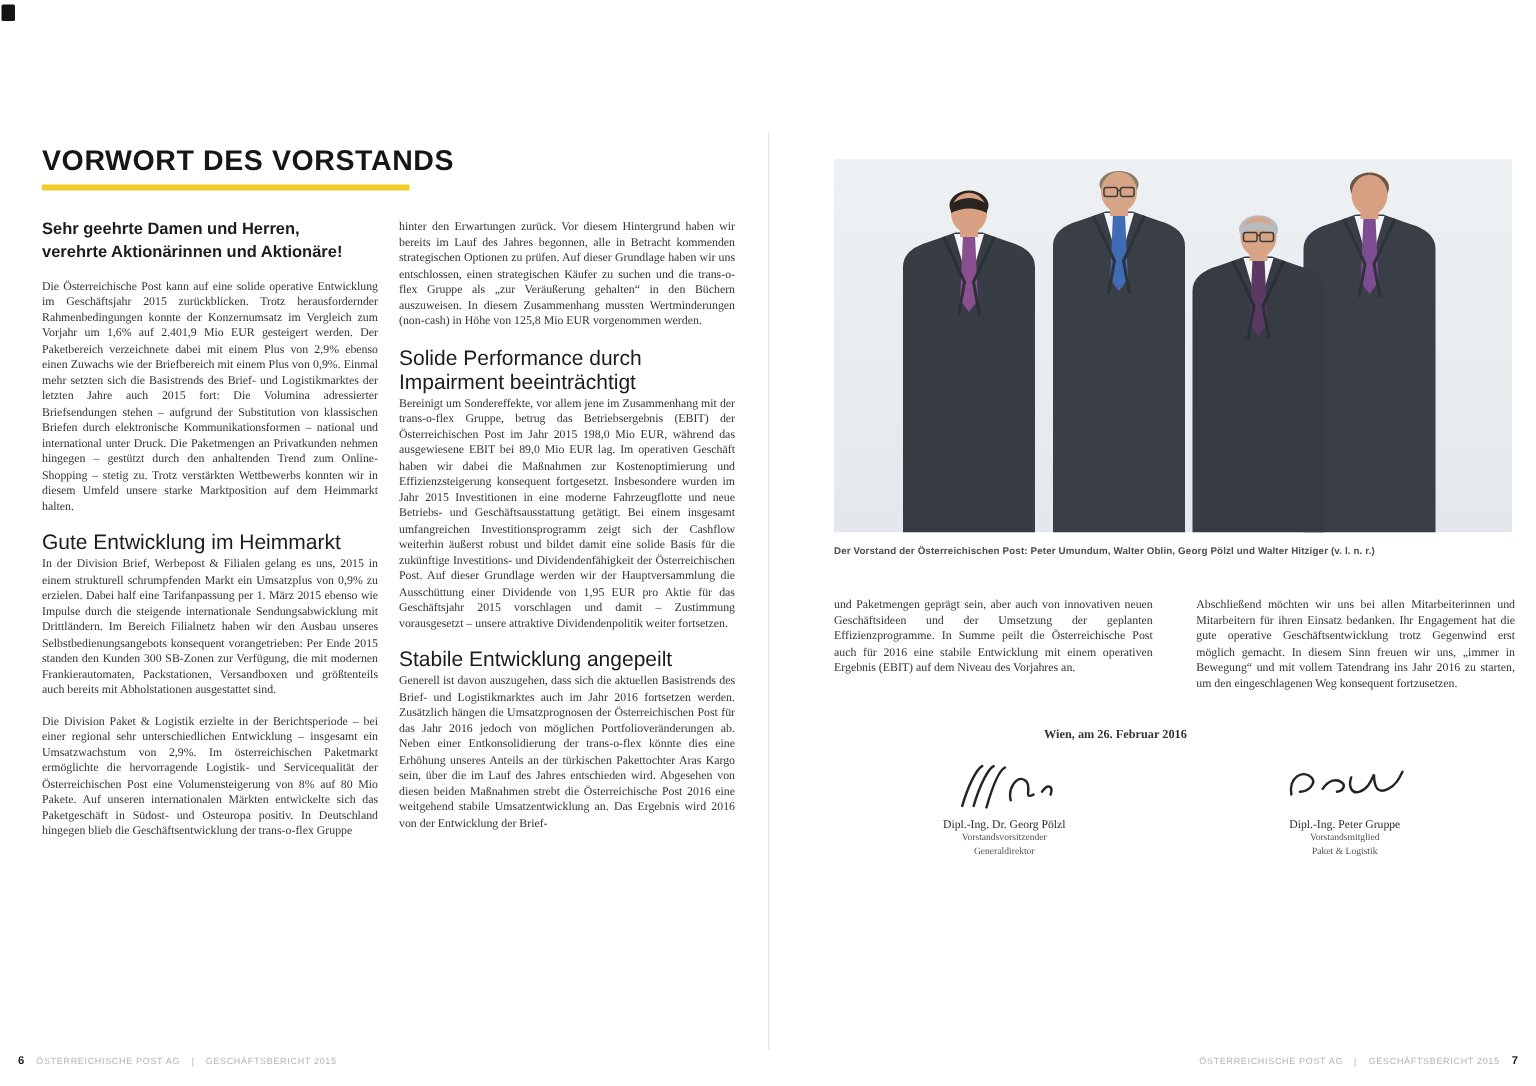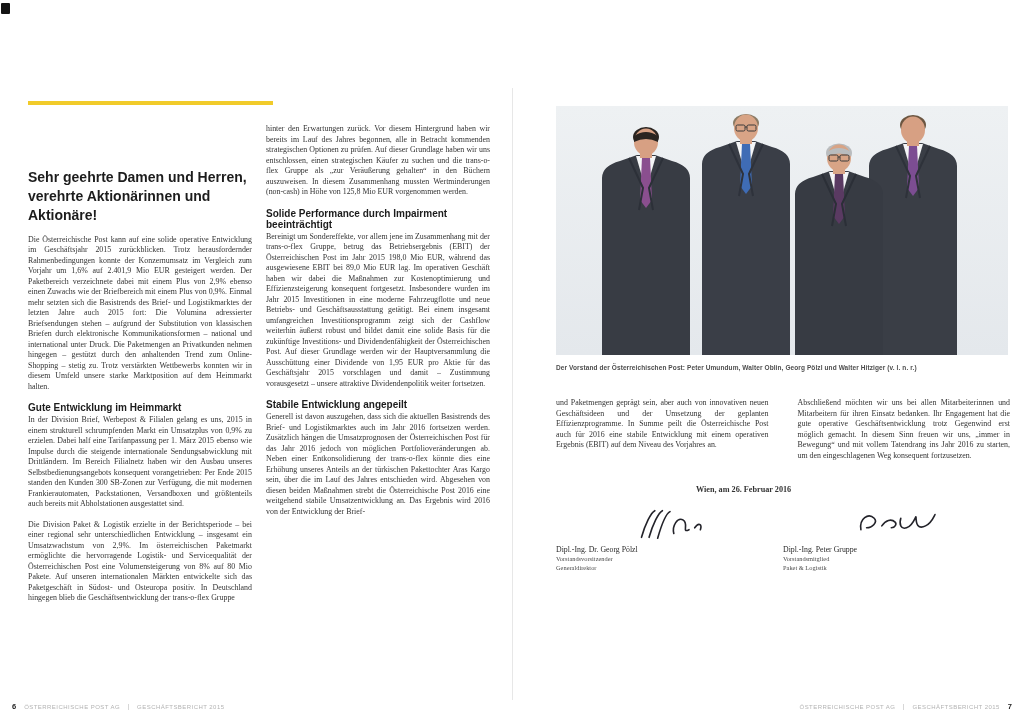--- a/index.html
+++ b/index.html
@@ -11,59 +11,60 @@
   .corner-mark { position:absolute; left:1px; top:3px; width:9px; height:11px; background:#141414; border-radius:1px; }
   .gutter { position:absolute; left:512px; top:88px; width:1px; height:612px; background:#e7e7e7; }
 
   
   #page-left { position:absolute; left:28px; top:97px; width:462px; }
   .title { font-family:"Liberation Sans", sans-serif; font-weight:bold; font-size:19px; letter-spacing:.4px; color:#161616; }
   .title-underline { width:245px; height:4px; margin-top:4px; }
   .cols { display:flex; gap:14px; margin-top:19px; }
   .col { width:224px; }
   .salutation {
-    font-family:"Liberation Sans", sans-serif; font-weight:bold; font-size:14px;
-    line-height:1.35; color:#1c1c1c; white-space:pre-line; margin-bottom:10px;margin-top:44px;
+    font-family:"Liberation Sans", sans-serif; font-weight:bold; font-size:11px;
+    line-height:1.35; color:#1c1c1c; white-space:pre-line; margin-bottom:10px;
   }
   .body { font-size:7.9px; line-height:1.33; text-align:justify; margin-bottom:10px; color:#333; }
   .sub {
-    font-family:"Liberation Sans", sans-serif; font-weight:bold; font-size:10px;
+    font-family:"Liberation Sans", sans-serif; font-weight:normal; font-size:14px;
     color:#1c1c1c; margin-bottom:2px; margin-top:1px;
   }
 
   
   #page-right { position:absolute; left:556px; top:106px; width:454px; }
   .photo { width:452px; height:249px; display:block; }
   .caption { margin-top:9px; font-family:"Liberation Sans", sans-serif; font-weight:bold; font-size:6.5px; color:#4d4d4d; letter-spacing:.1px; }
   .r-cols { display:flex; gap:29px; margin-top:27px; }
   .r-col { width:220px; }
   .dateline { position:absolute; left:140px; top:379px; font-size:8.2px; color:#333;font-weight:bold; }
 
   .sig-grid { position:absolute; left:0; top:399px; width:454px; display:grid; grid-template-columns:1fr 1fr; row-gap:16px; }
-  .sig-block { }
+  .sig-block { text-align:center; }
   .sig-block svg { display:block; margin:0 auto 2px; }
   .sig-name { font-size:7.8px; color:#2b2b2b; }
   .sig-role { font-size:6.4px; color:#4e4e4e; line-height:1.45; }
 
   
   .footer-left { position:absolute; left:12px; bottom:13px; display:flex; align-items:baseline; gap:8px; }
   .footer-right { position:absolute; right:12px; bottom:13px; display:flex; align-items:baseline; gap:8px; }
   .pagenum { font-family:"Liberation Sans", sans-serif; font-weight:bold; font-size:7.5px; color:#222; }
   .footer-text { font-family:"Liberation Sans", sans-serif; font-size:6px; color:#b3b3b3; letter-spacing:.45px; }
   .footer-text.second { border-left:1px solid #d7d7d7; padding-left:8px; }
 </style>
 </head>
 <body>
 
 <div id="spread">
 
   <div class="corner-mark"></div>
   <div class="gutter"></div>
 
   <div id="page-left">
+    <div class="title">VORWORT DES VORSTANDS</div>
     <div class="title-underline" style="background: rgb(241, 203, 42);"></div>
 
     <div class="cols">
       <div class="col">
         <div class="salutation">Sehr geehrte Damen und Herren,
 verehrte Aktionärinnen und Aktionäre!</div>
         <p class="body">Die Österreichische Post kann auf eine solide operative Entwicklung im Geschäftsjahr 2015 zurückblicken. Trotz herausfordernder Rahmenbedingungen konnte der Konzernumsatz im Vergleich zum Vorjahr um 1,6% auf 2.401,9 Mio EUR gesteigert werden. Der Paketbereich verzeichnete dabei mit einem Plus von 2,9% ebenso einen Zuwachs wie der Briefbereich mit einem Plus von 0,9%. Einmal mehr setzten sich die Basistrends des Brief- und Logistikmarktes der letzten Jahre auch 2015 fort: Die Volumina adressierter Briefsendungen stehen – aufgrund der Substitution von klassischen Briefen durch elektronische Kommunikationsformen – national und international unter Druck. Die Paketmengen an Privatkunden nehmen hingegen – gestützt durch den anhaltenden Trend zum Online-Shopping – stetig zu. Trotz verstärkten Wettbewerbs konnten wir in diesem Umfeld unsere starke Marktposition auf dem Heimmarkt halten.</p>
         <h3 class="sub">Gute Entwicklung im Heimmarkt</h3>
         <p class="body">In der Division Brief, Werbepost &amp; Filialen gelang es uns, 2015 in einem strukturell schrumpfenden Markt ein Umsatzplus von 0,9% zu erzielen. Dabei half eine Tarifanpassung per 1. März 2015 ebenso wie Impulse durch die steigende internationale Sendungsabwicklung mit Drittländern. Im Bereich Filialnetz haben wir den Ausbau unseres Selbstbedienungsangebots konsequent vorangetrieben: Per Ende 2015 standen den Kunden 300 SB-Zonen zur Verfügung, die mit modernen Frankierautomaten, Packstationen, Versandboxen und größtenteils auch bereits mit Abholstationen ausgestattet sind.</p>
         <p class="body">Die Division Paket &amp; Logistik erzielte in der Berichtsperiode – bei einer regional sehr unterschiedlichen Entwicklung – insgesamt ein Umsatzwachstum von 2,9%. Im österreichischen Paketmarkt ermöglichte die hervorragende Logistik- und Servicequalität der Österreichischen Post eine Volumensteigerung von 8% auf 80 Mio Pakete. Auf unseren internationalen Märkten entwickelte sich das Paketgeschäft in Südost- und Osteuropa positiv. In Deutschland hingegen blieb die Geschäftsentwicklung der trans-o-flex Gruppe</p>

